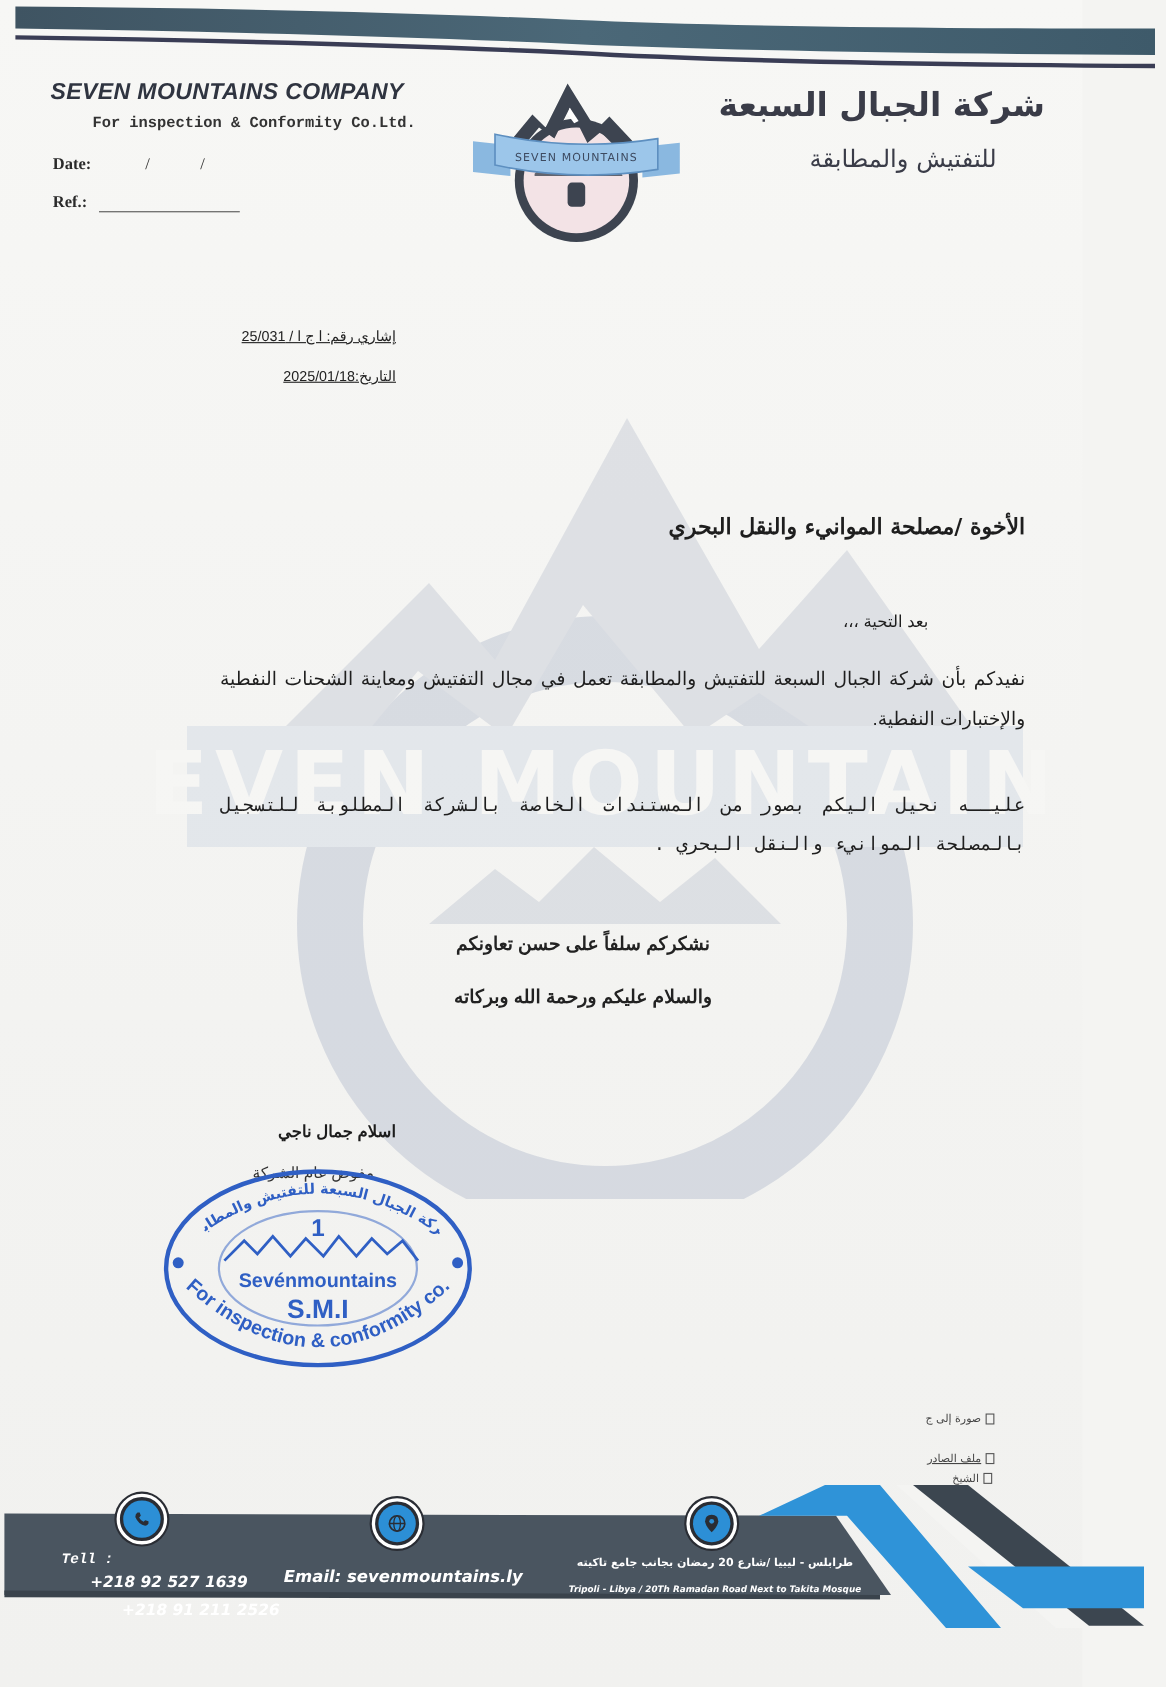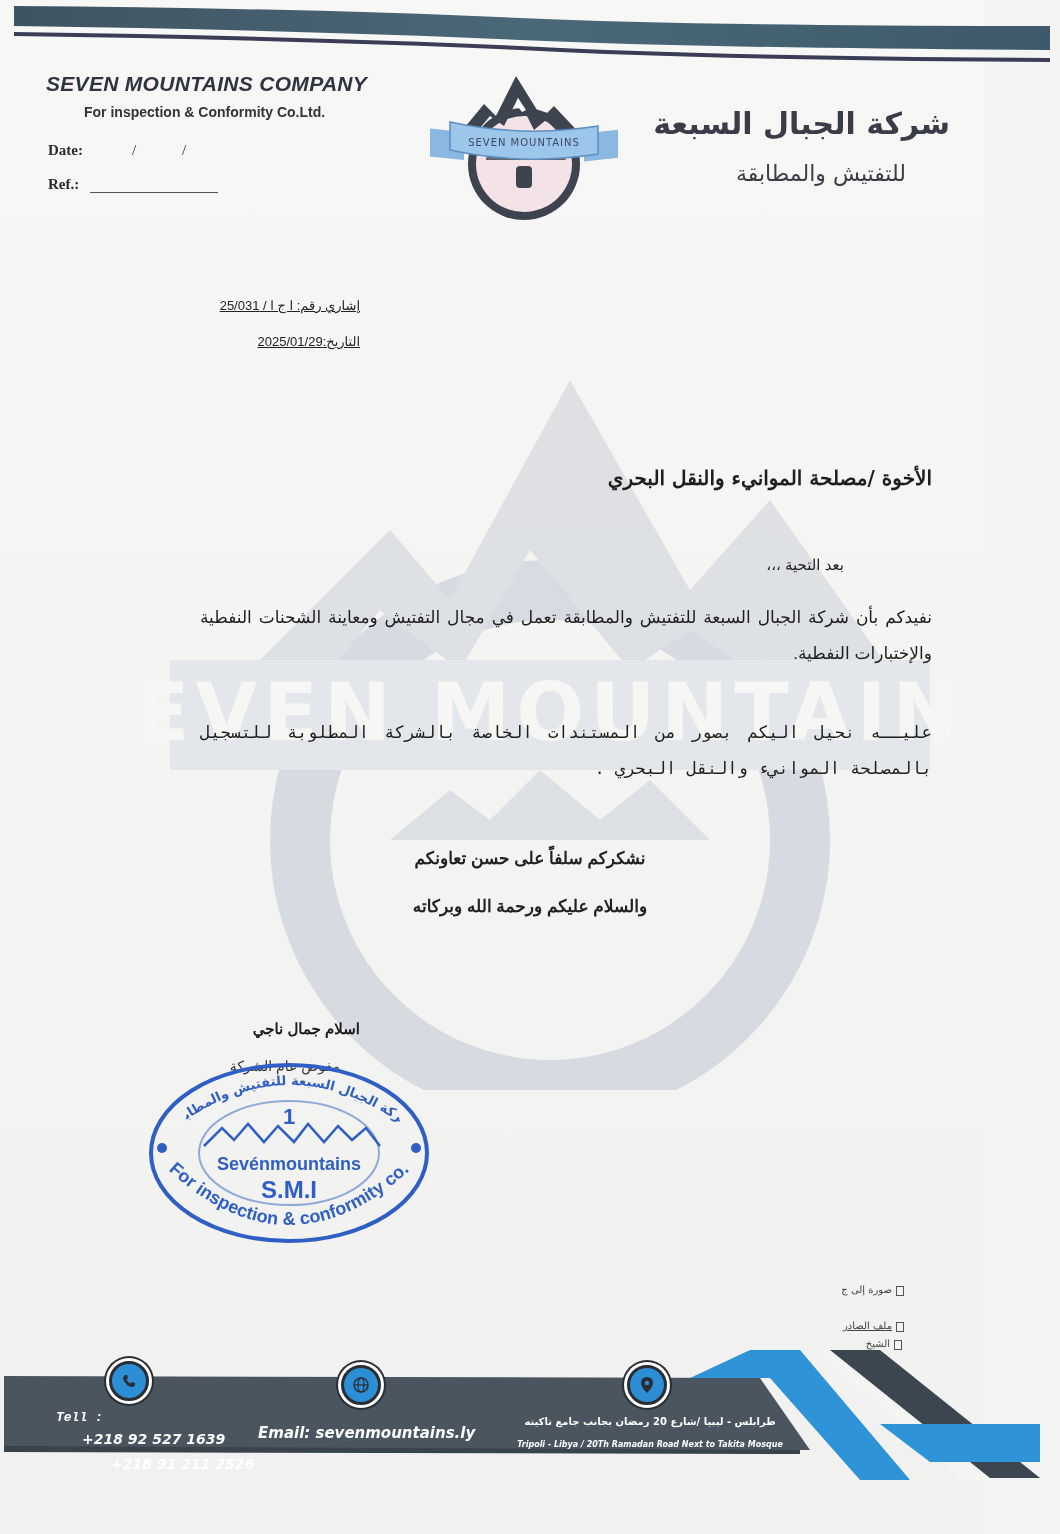--- a/index.html
+++ b/index.html
@@ -6,31 +6,31 @@
   html, body { width: 1060px; height: 1534px; background: #f4f4f2; overflow: hidden; }
   body { position: relative; font-family: "DejaVu Sans", sans-serif; color: #1c1c1c; }
   .page { position: absolute; left: 0; top: 0; width: 984px; height: 1534px; background: linear-gradient(180deg,#f7f7f5 0%,#f3f3f1 60%,#f1f1ef 100%); }
 
   
   .top-band { position: absolute; left: 0; top: 0; width: 1060px; height: 70px; }
 
   
   .hdr-left { position: absolute; left: 46px; top: 72px; width: 360px; }
   .co-name { font-family: "Liberation Sans", sans-serif; font-weight: bold; font-style: italic; font-size: 21px; color: #2f3440; letter-spacing: 0.3px; }
-  .co-sub { font-family: Liberation Sans, sans-serif; font-weight: bold; font-size: 14px; color: #333; margin: 8px 0 0 22px; padding-left: 16px; }
+  .co-sub { font-family: Liberation Mono, monospace; font-weight: bold; font-size: 14px; color: #333; margin: 8px 0 0 22px; padding-left: 16px; }
   .meta-row { font-family: "Liberation Serif", serif; font-weight: bold; font-size: 15px; color: #2a2a2a; position: absolute; left: 2px; }
   .meta-row .slash { position: absolute; font-weight: normal; }
   .ref-line { position: absolute; left: 42px; top: 16px; width: 128px; border-bottom: 1px solid #555; }
 
   
   .logo { position: absolute; left: 426px; top: 68px; width: 196px; height: 156px; }
 
   
   .hdr-right { position: absolute; right: 34px; top: 78px; width: 360px; text-align: right; direction: rtl; }
-  .ar-name { font-family: "DejaVu Sans", sans-serif; font-weight: bold; font-size: 30px; color: #3a3c48; margin-top: 28px; }
+  .ar-name { font-family: "DejaVu Sans", sans-serif; font-weight: bold; font-size: 30px; color: #3a3c48; }
   .ar-sub { font-family: "DejaVu Sans", sans-serif; font-size: 22px; color: #3a3c48; margin-top: 20px; margin-right: 44px; }
 
   
   .ref-block { position: absolute; left: 180px; top: 298px; width: 180px; direction: rtl; text-align: right; font-family: "Liberation Sans", sans-serif; font-size: 13px; color: #222; }
   .ref-block div { height: 36px; text-decoration: underline; }
 
   
   .watermark { position: absolute; left: 130px; top: 370px; width: 820px; height: 720px; opacity: 0.18; }
 
   
@@ -115,21 +115,21 @@
     <text x="98" y="78" text-anchor="middle" font-family="DejaVu Sans, sans-serif" font-size="10" fill="#3d4a60" letter-spacing="1">SEVEN MOUNTAINS</text>
   </svg>
 
   <div class="hdr-right">
     <div class="ar-name">شركة الجبال السبعة</div>
     <div class="ar-sub">للتفتيش والمطابقة</div>
   </div>
 
   <div class="ref-block">
     <div>إشاري رقم: ا ج ا / 25/031</div>
-    <div>التاريخ:2025/01/29</div>
+    <div>التاريخ:2025/01/18</div>
   </div>
 
   <svg class="watermark" viewBox="0 0 820 720">
     <circle cx="420" cy="470" r="250" fill="none" stroke="#5a6e9a" stroke-width="60"></circle>
     <polygon points="120,300 260,160 320,230 440,10 560,220 640,130 760,300 620,300 560,260 500,300 400,180 330,300 250,240 200,300" fill="#7b88a6"></polygon>
     <rect x="40" y="290" width="760" height="110" fill="#9aaecf"></rect>
     <polygon points="260,470 320,420 360,450 410,400 470,450 520,410 580,470" fill="#7b88a6"></polygon>
     <text x="420" y="370" text-anchor="middle" font-family="DejaVu Sans, sans-serif" font-size="80" font-weight="bold" fill="#fff" letter-spacing="6">SEVEN MOUNTAINS</text>
   </svg>
 

